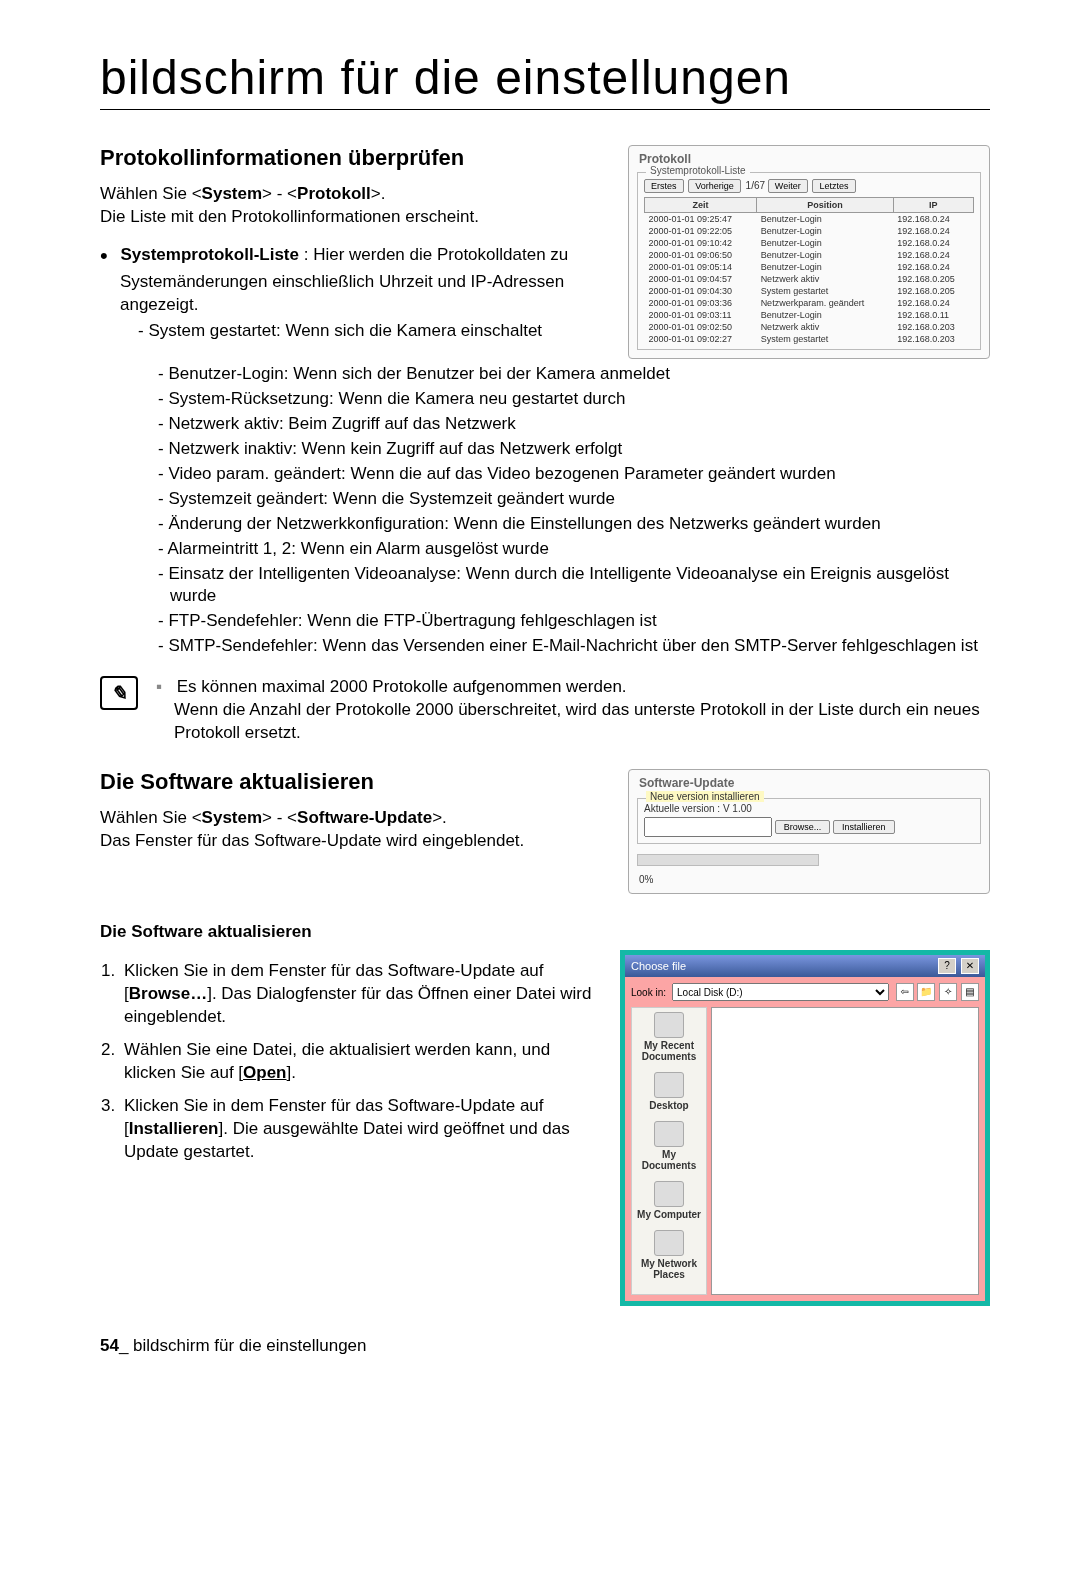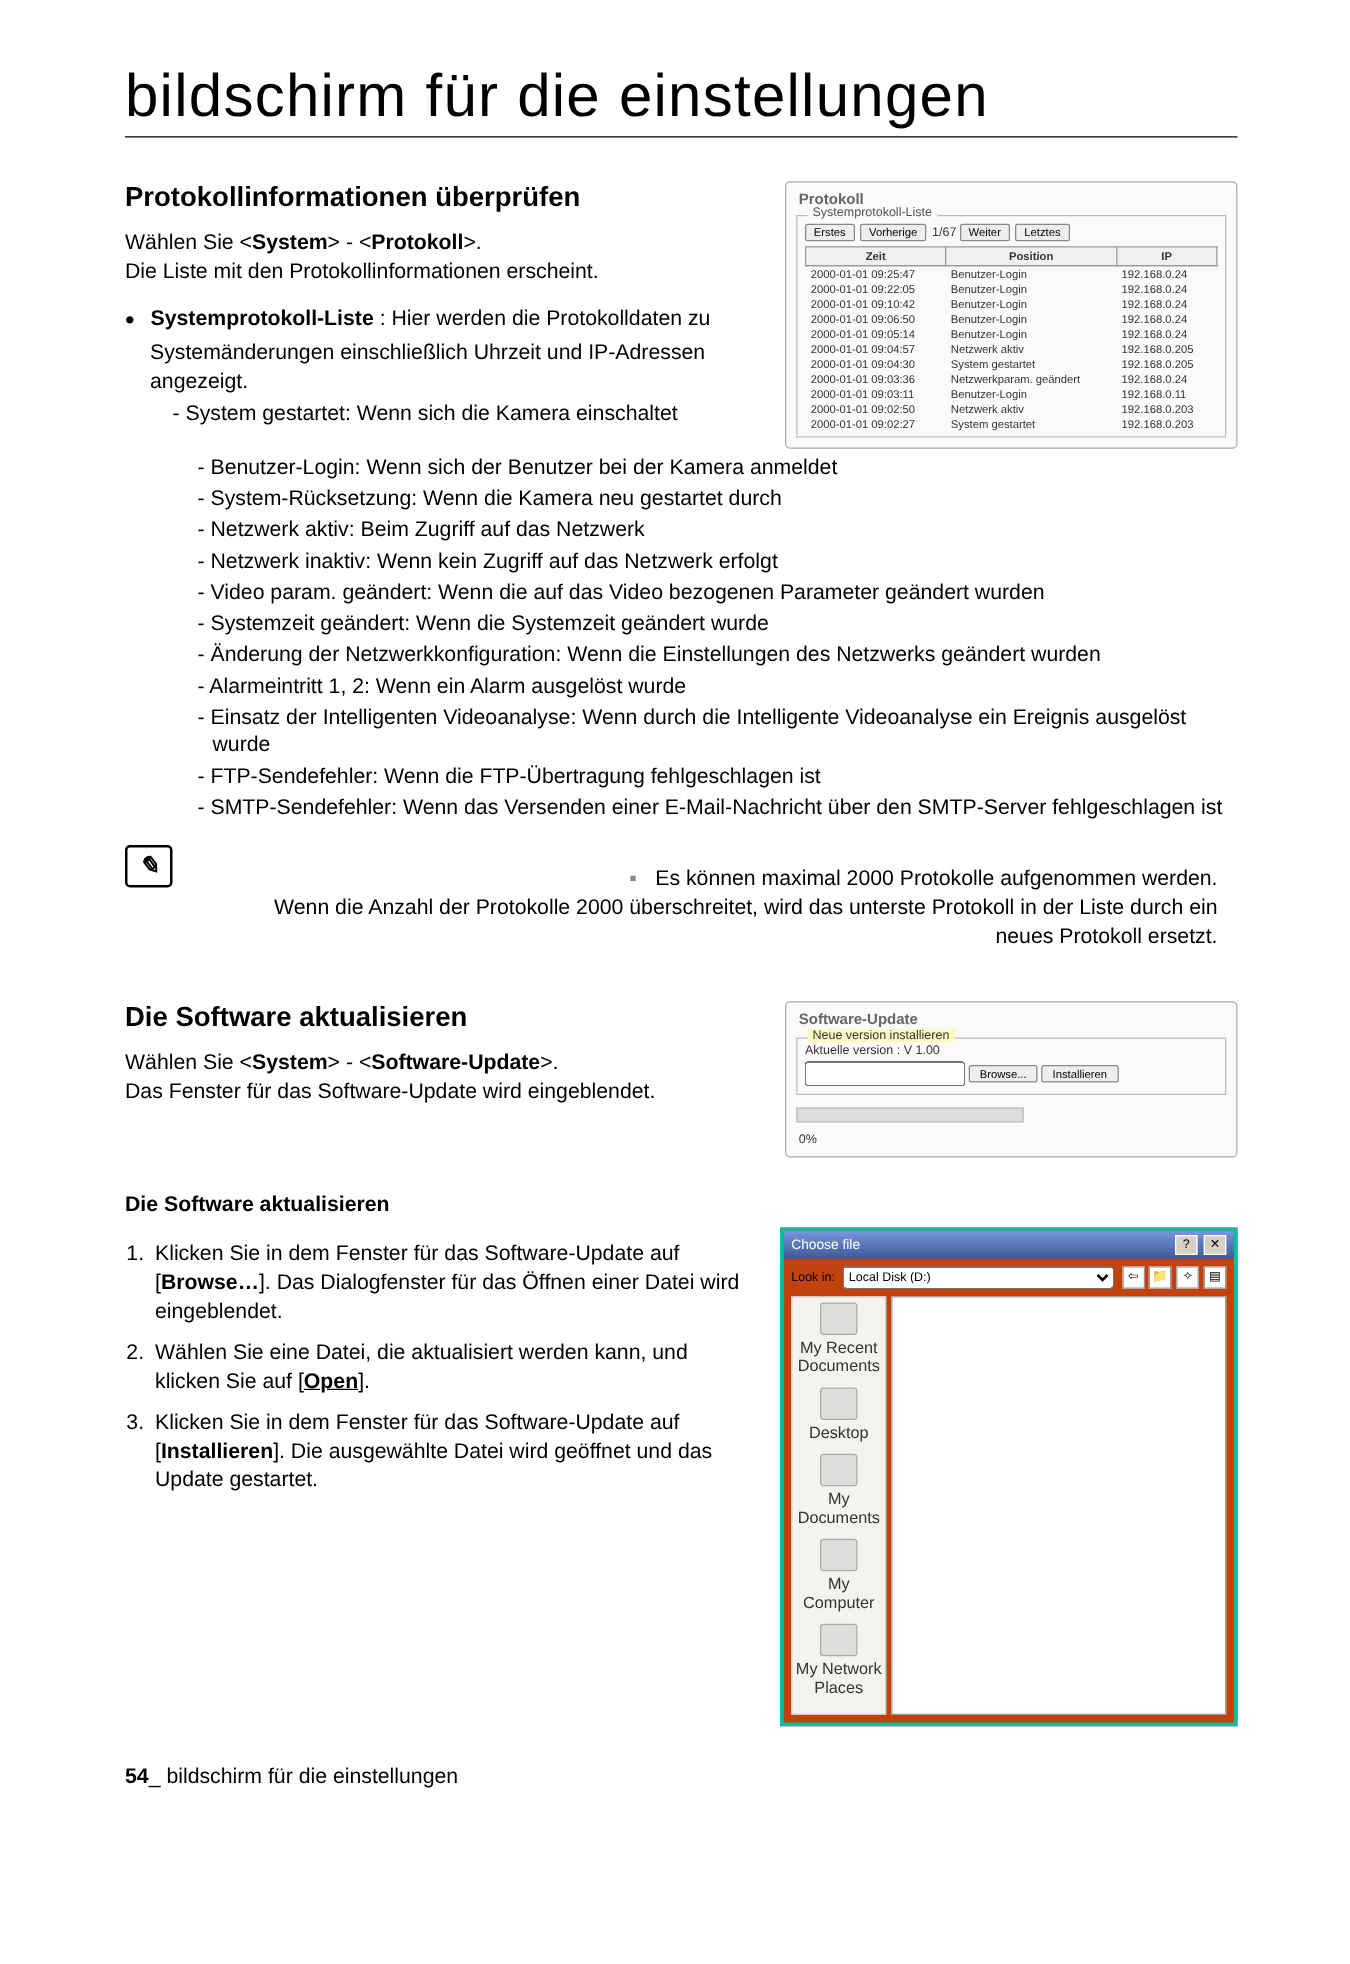--- a/index.html
+++ b/index.html
@@ -129,22 +129,21 @@
     align-items: center;
     justify-content: center;
     font-size: 20px;
     font-style: italic;
     font-weight: bold;
     flex-shrink: 0;
   }
   .note-list {
     list-style: none;
     padding: 0;
-    margin: 16px;
-    text-align: right;
+    margin: 0;
   }
   .note-list li::before {
     content: "▪";
     color: #888;
     margin-right: 10px;
   }
   .sw-box {
     width: 360px;
   }
   .sw-inner {
@@ -184,22 +183,22 @@
     padding-left: 20px;
     margin: 10px 0 0 0;
   }
   ol.num li {
     margin-bottom: 10px;
     padding-left: 4px;
   }
   
   .dialog {
     width: 360px;
-    border: 3px solid #14b8a6;
-    background: #c2410c;
+    border: 5px solid #14b8a6;
+    background: #fca5a5;
     font-size: 10px;
   }
   .dialog-titlebar {
     background: linear-gradient(#7a96df, #3b5998);
     color: #fff;
     padding: 3px 6px;
     display: flex;
     justify-content: space-between;
     align-items: center;
     font-size: 11px;
@@ -247,22 +246,23 @@
   }
   .places {
     width: 70px;
     background: #f4f3ee;
     border: 1px solid #ccc;
     padding: 4px 2px;
     text-align: center;
   }
   .place-item {
     margin-bottom: 10px;
-    font-size: 13px;
+    font-size: 10px;
     color: #333;
+    font-weight: bold;
   }
   .place-item .pic {
     width: 28px;
     height: 24px;
     margin: 0 auto 2px;
     background: #ddd;
     border: 1px solid #aaa;
     border-radius: 3px;
   }
   .file-area {

